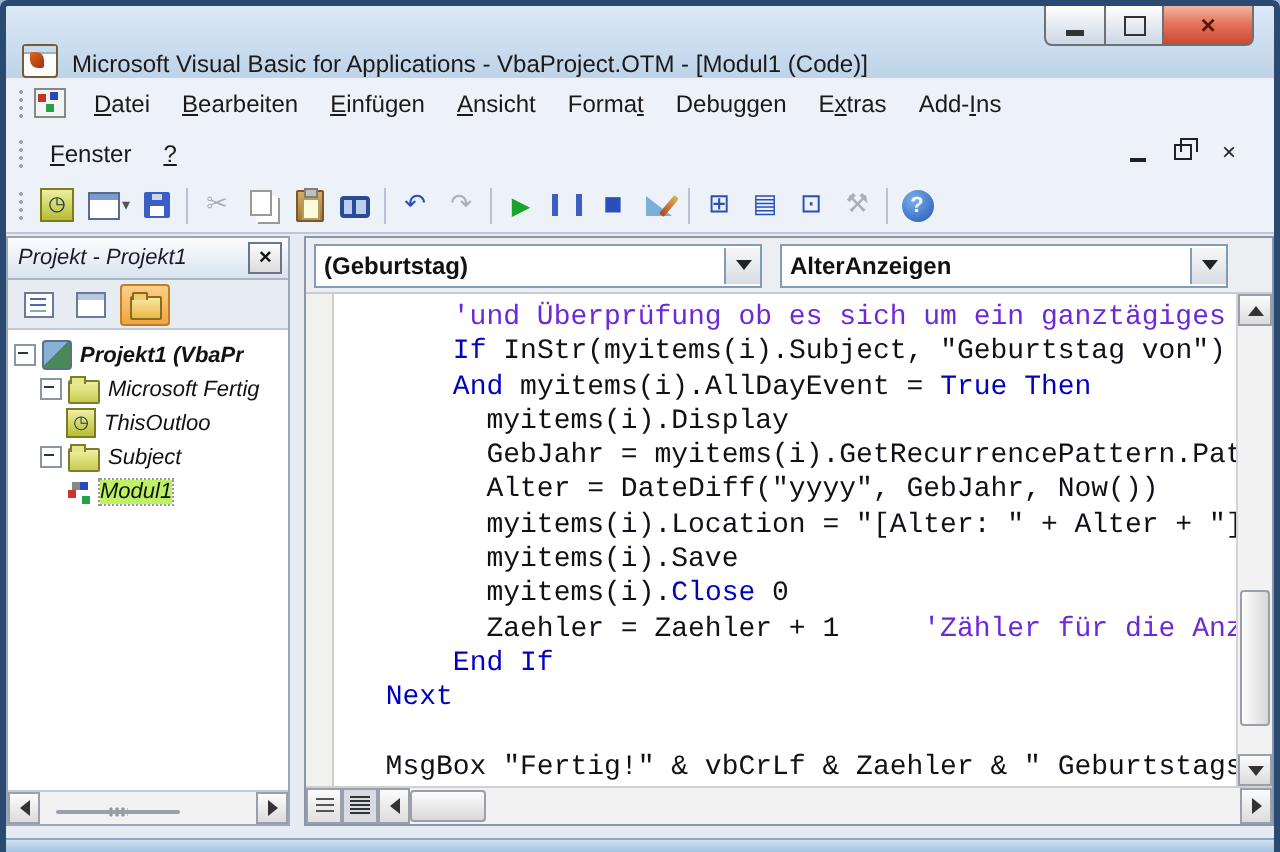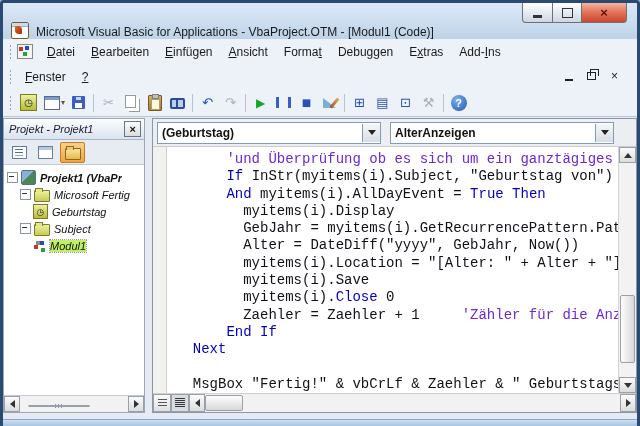--- a/index.html
+++ b/index.html
@@ -278,21 +278,21 @@
           </div>
           <div class="tree-row">
             <div style="width: 16px; flex: 0 0 auto;"></div>
             <div class="expander"></div>
             <div class="ticon ticon-folder"></div>
             <span class="tree-label">Microsoft Fertig</span>
           </div>
           <div class="tree-row">
             <div style="width: 29px; flex: 0 0 auto;"></div>
             <div class="ticon ticon-outlook">◷</div>
-            <span class="tree-label">Geburtstag</span>
+            <span class="tree-label">ThisOutloo</span>
           </div>
           <div class="tree-row">
             <div style="width: 16px; flex: 0 0 auto;"></div>
             <div class="expander"></div>
             <div class="ticon ticon-folder"></div>
             <span class="tree-label">Subject</span>
           </div>
           <div class="tree-row">
             <div style="width: 29px; flex: 0 0 auto;"></div>
             <div class="ticon ticon-module"></div>

